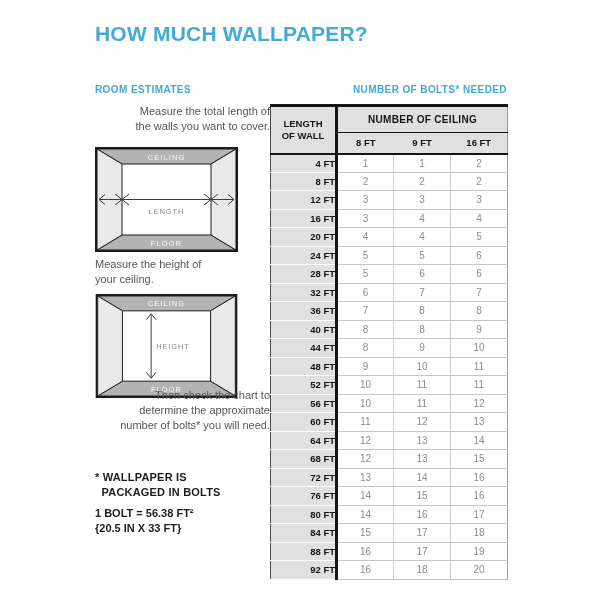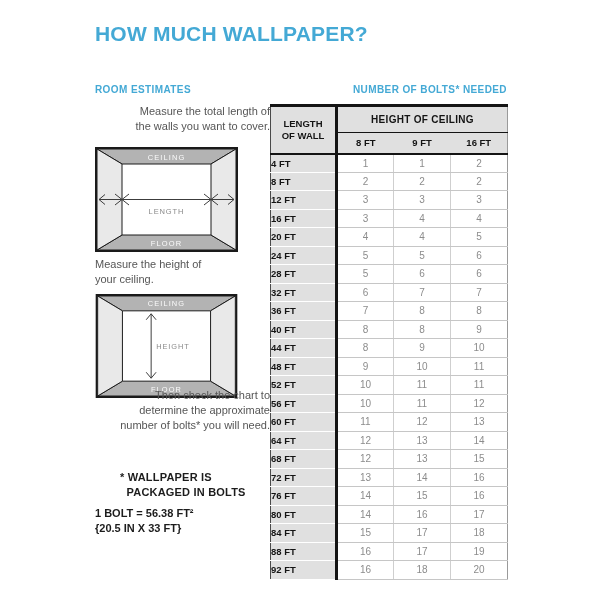--- a/index.html
+++ b/index.html
@@ -13,21 +13,21 @@
   .subhead.room { left:95px; top:84px; }
   .subhead.bolts { left:270px; top:84px; width:237px; text-align:right; }
 
   .step { position:absolute; left:95px; width:175px; font-size:11px; color:#565656;
           line-height:15px; white-space:pre-line; }
   .step.s1 { top:104px;text-align:right; }
   .step.s2 { top:257px; }
   .step.s3 { top:388px;text-align:right; }
 
   .footnote { position:absolute; left:95px; top:470px; font-size:11px; font-weight:bold;
-              color:#1c1c1c; line-height:15px; white-space:pre-line; letter-spacing:0.2px;margin-left:25px; }
+              color:#1c1c1c; line-height:15px; white-space:pre-line; letter-spacing:0.2px; }
   .boltinfo { position:absolute; left:95px; top:506px; font-size:11px; font-weight:bold;
               color:#1c1c1c; line-height:15px; white-space:pre-line; }
 
   .diagram { position:absolute; left:95px; }
   .diagram.d1 { top:147px; }
   .diagram.d2 { top:294px; }
   .svg-white { font-size:7.5px; fill:#fbfbfb; letter-spacing:1.1px; }
   .svg-gray  { font-size:7.5px; fill:#8a8a8a; letter-spacing:0.9px; }
 
   table.bolts { position:absolute; left:270px; top:104px; width:237px;
@@ -35,21 +35,21 @@
                 border-top:3px solid #141414; border-left:1px solid #4a4a4a;
                 border-right:1px solid #9a9a9a; border-bottom:1px solid #8a8a8a; }
   table.bolts thead tr.r1 { height:27px; }
   table.bolts thead tr.r2 { height:21px; }
   table.bolts thead th { background:#e0e0e0; color:#141414; font-weight:bold; }
   th.corner  { border-right:3px solid #141414; border-bottom:2px solid #141414;
                font-size:9.5px; line-height:12px; white-space:pre-line; }
   th.group   { border-bottom:1px solid #141414; font-size:10px; letter-spacing:0.3px; }
   th.colhead { border-bottom:2px solid #141414; font-size:9.5px; }
   table.bolts tbody tr { height:18.5px; }
-  td.rowhead { background:#e0e0e0; color:#141414; font-weight:bold; text-align:left;
+  td.rowhead { background:#e0e0e0; color:#141414; font-weight:bold; text-align:right;
                font-size:9.5px; border-right:3px solid #141414; border-bottom:1px solid #ffffff; }
   td.val { background:#ffffff; color:#8c8c8c; text-align:center; font-size:10px;
            border-bottom:1px solid #c6c6c6; border-left:1px solid #cfcfcf; }
 </style>
 </head>
 <body>
 
 <h1 class="page-title">HOW MUCH WALLPAPER?</h1>
 
 <div class="subhead room">ROOM ESTIMATES</div>
@@ -110,21 +110,21 @@
   <colgroup>
     <col style="width:66px">
       <col style="width:57px">
       <col style="width:57px">
       <col style="width:57px">
   </colgroup>
   <thead>
     <tr class="r1">
       <th class="corner" rowspan="2">LENGTH
 OF WALL</th>
-      <th class="group" colspan="3">HEIGHT OF CEILING</th>
+      <th class="group" colspan="3">NUMBER OF CEILING</th>
     </tr>
     <tr class="r2">
       <th class="colhead">8 FT</th>
       <th class="colhead">9 FT</th>
       <th class="colhead">16 FT</th>
     </tr>
   </thead>
   <tbody>
       <tr>
         <td class="rowhead">4 FT</td>

